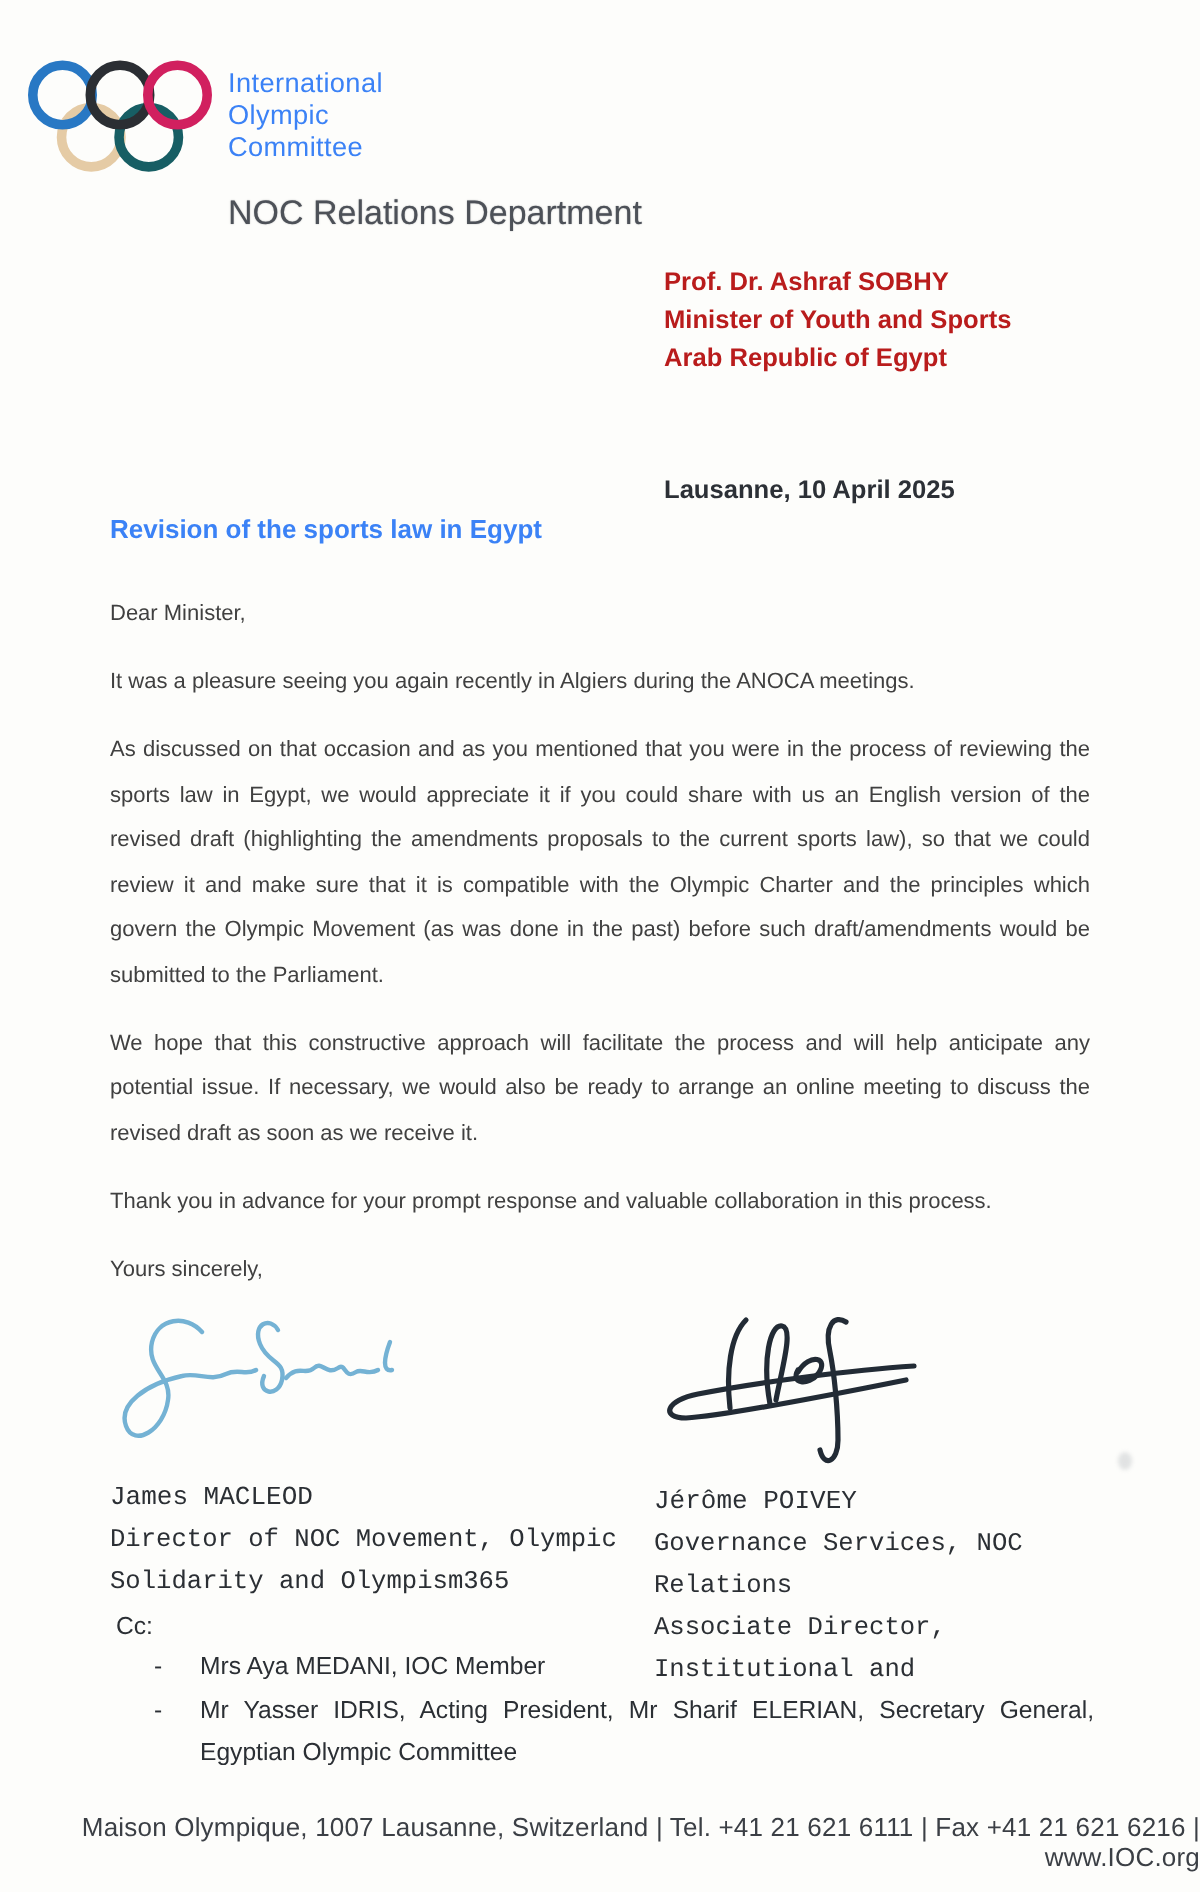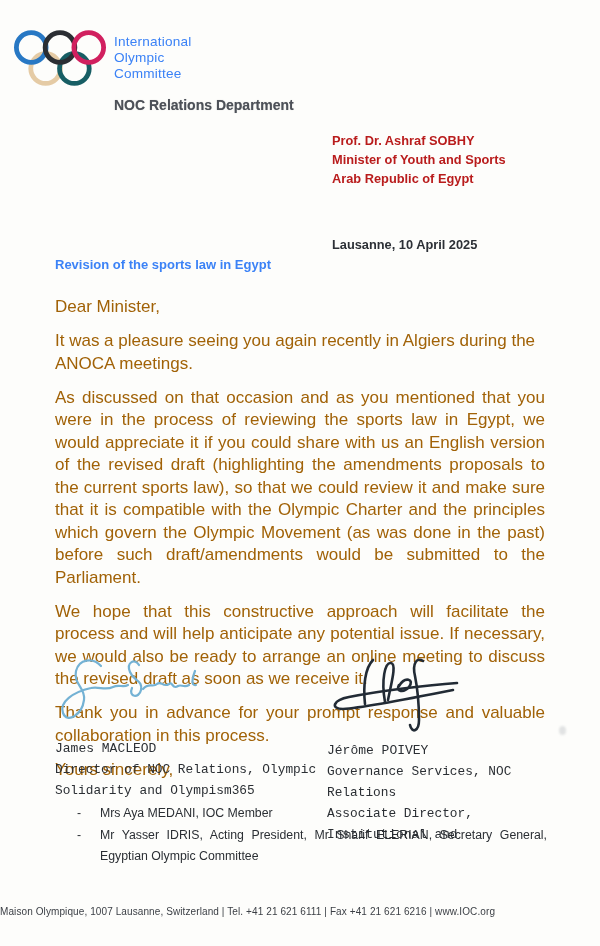--- a/index.html
+++ b/index.html
@@ -16,21 +16,21 @@
 
   
   .logo { left: 14px; top: 27px; width: 92px; height: 64px; }
   .org-name {
     left: 114px; top: 34px;
     font-size: 13.6px; line-height: 16px;
     color: #3b82f6; letter-spacing: 0.2px;
   }
   .department {
     left: 114px; top: 97px;
-    font-size: 14px; font-weight: 700;
+    font-size: 17px; font-weight: 400;
     color: #4d5158;
     text-shadow: 0 0 0.7px rgba(80,84,90,0.55);
   }
 
   
   .recipient {
     left: 332px; top: 131px;
     font-size: 12.8px; font-weight: 700; line-height: 19px;
     color: #b91c1c;
   }
@@ -42,23 +42,23 @@
   
   .subject {
     left: 55px; top: 257px;
     font-size: 13px; font-weight: 700; color: #3b82f6;
   }
 
   
   .body-block { left: 55px; top: 296px; width: 490px; }
   .body-block p {
     margin: 0 0 11.5px 0;
-    font-size: 17px; line-height: 22.5px;
+    font-size: 11px; line-height: 22.5px;
     text-align: justify; text-justify: inter-word;
-    color: #a16207;
+    color: #404040;
   }
   .body-block p.salutation, .body-block p.no-justify { text-align: left; }
 
   
   .sig-row { left: 55px; top: 652px; width: 500px; height: 150px; font-family: Liberation Mono, monospace; }
   .sig-col { position: absolute; top: 0; }
   .sig-col.left  { left: 0; width: 262px; }
   .sig-col.right { left: 272px; width: 245px; }
   .sig-img { display: block; }
   .sig-name {
@@ -69,22 +69,22 @@
 
   
   .cc-block { left: 55px; top: 803px; width: 492px; font-size: 12.3px; color: #2b2f34; }
   .cc-label { margin-left: 3px; line-height: 20px; }
   .cc-item { position: relative; padding-left: 45px; line-height: 21.5px; text-align: justify; }
   .cc-item .dash { position: absolute; left: 22px; top: 0; }
 
   
   .footer {
     left: 0; right: 0; top: 906px;
-    text-align: left;
-    font-size: 10px; color: #3b3f45; letter-spacing: 0.1px;
+    text-align: right;
+    font-size: 13px; color: #3b3f45; letter-spacing: 0.1px;
   }
 
   
   .artifact {
     left: 559px; top: 726px; width: 7px; height: 9px;
     background: #9aa0a6; border-radius: 50%;
     opacity: 0.28; filter: blur(1px);
   }
 </style>
 </head>
@@ -129,41 +129,42 @@
   <div class="sig-col left">
     <svg class="sig-img" width="170" height="82" viewBox="0 0 170 82" fill="none" xmlns="http://www.w3.org/2000/svg">
       <g stroke-width="2.2" stroke-linecap="round" stroke="#74b2d4">
         <path d="M46,14 C38,5 24,7 21,19 C18,32 31,36 29,48 C27,63 12,72 8,61 C4,50 18,40 36,36 C44,34 50,39 58,35 C64,32 68,36 73,33"></path>
         <path d="M84,13 C80,6 71,10 75,20 C79,30 88,28 86,38 C84,47 73,45 77,36"></path>
         <path d="M88,37 C94,30 98,36 102,32 C106,28 108,36 114,32 C118,29 117,38 123,34 C126,32 129,36 134,33"></path>
         <path d="M140,19 C137,27 136,34 141,33"></path>
       </g>
     </svg>
     <div class="sig-name">James MACLEOD</div>
-    <div class="sig-title">Director of NOC Relations, Olympic</div>
+    <div class="sig-title">Director of NOC Movement, Olympic</div>
     <div class="sig-title">Solidarity and Olympism365</div>
   </div>
 
   <div class="sig-col right">
     <svg class="sig-img" width="150" height="84" viewBox="0 0 150 84" fill="none" xmlns="http://www.w3.org/2000/svg">
       <g stroke-width="2.6" stroke-linecap="round" stroke="#222b35">
         <path d="M38,52 C36,34 38,16 46,8"></path>
         <path d="M58,50 C54,28 58,10 64,11 C70,12 64,32 61,48"></path>
         <path d="M72,34 C78,24 88,27 82,35 C77,41 68,40 72,33"></path>
         <path d="M96,9 C90,5 85,11 88,24 C90,34 92,52 92,68 C92,79 85,82 83,73"></path>
         <path d="M126,38 C86,46 34,56 16,57 C3,57 6,48 22,45 C52,39 100,33 130,31"></path>
       </g>
     </svg>
     <div class="sig-name">Jérôme POIVEY</div>
     <div class="sig-title">Governance Services, NOC Relations</div>
     <div class="sig-title">Associate Director, Institutional and</div>
   </div>
 </div>
 
 <div class="abs cc-block">
+  <div class="cc-label">Cc:</div>
   <div class="cc-item">
     <span class="dash">-</span>
     <span>Mrs Aya MEDANI, IOC Member</span>
   </div>
   <div class="cc-item">
     <span class="dash">-</span>
     <span>Mr Yasser IDRIS, Acting President, Mr Sharif ELERIAN, Secretary General, Egyptian Olympic Committee</span>
   </div>
 </div>
 

